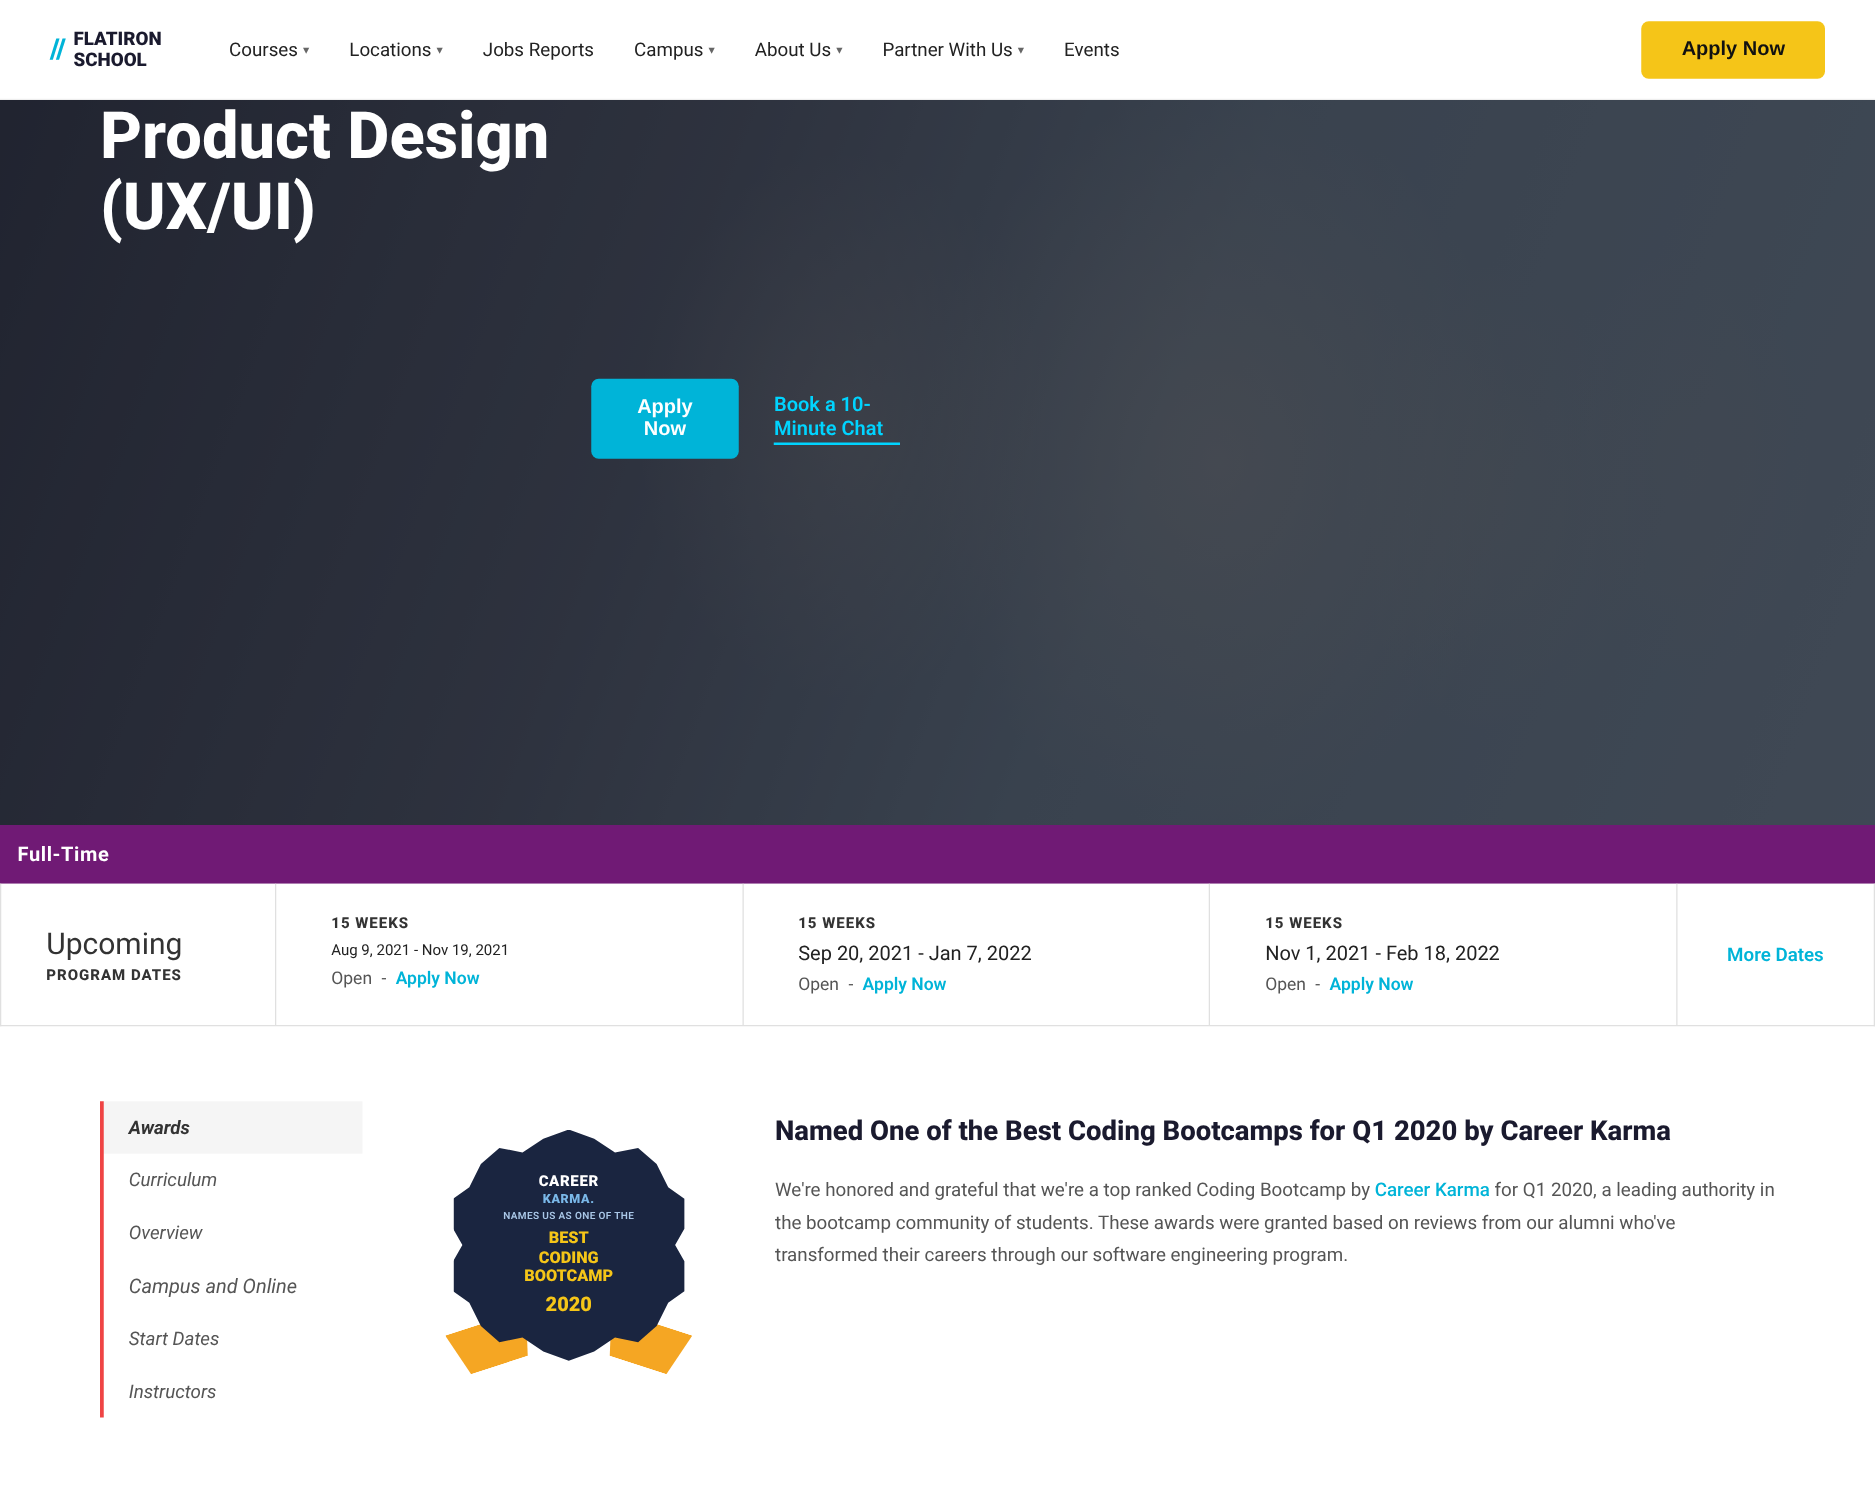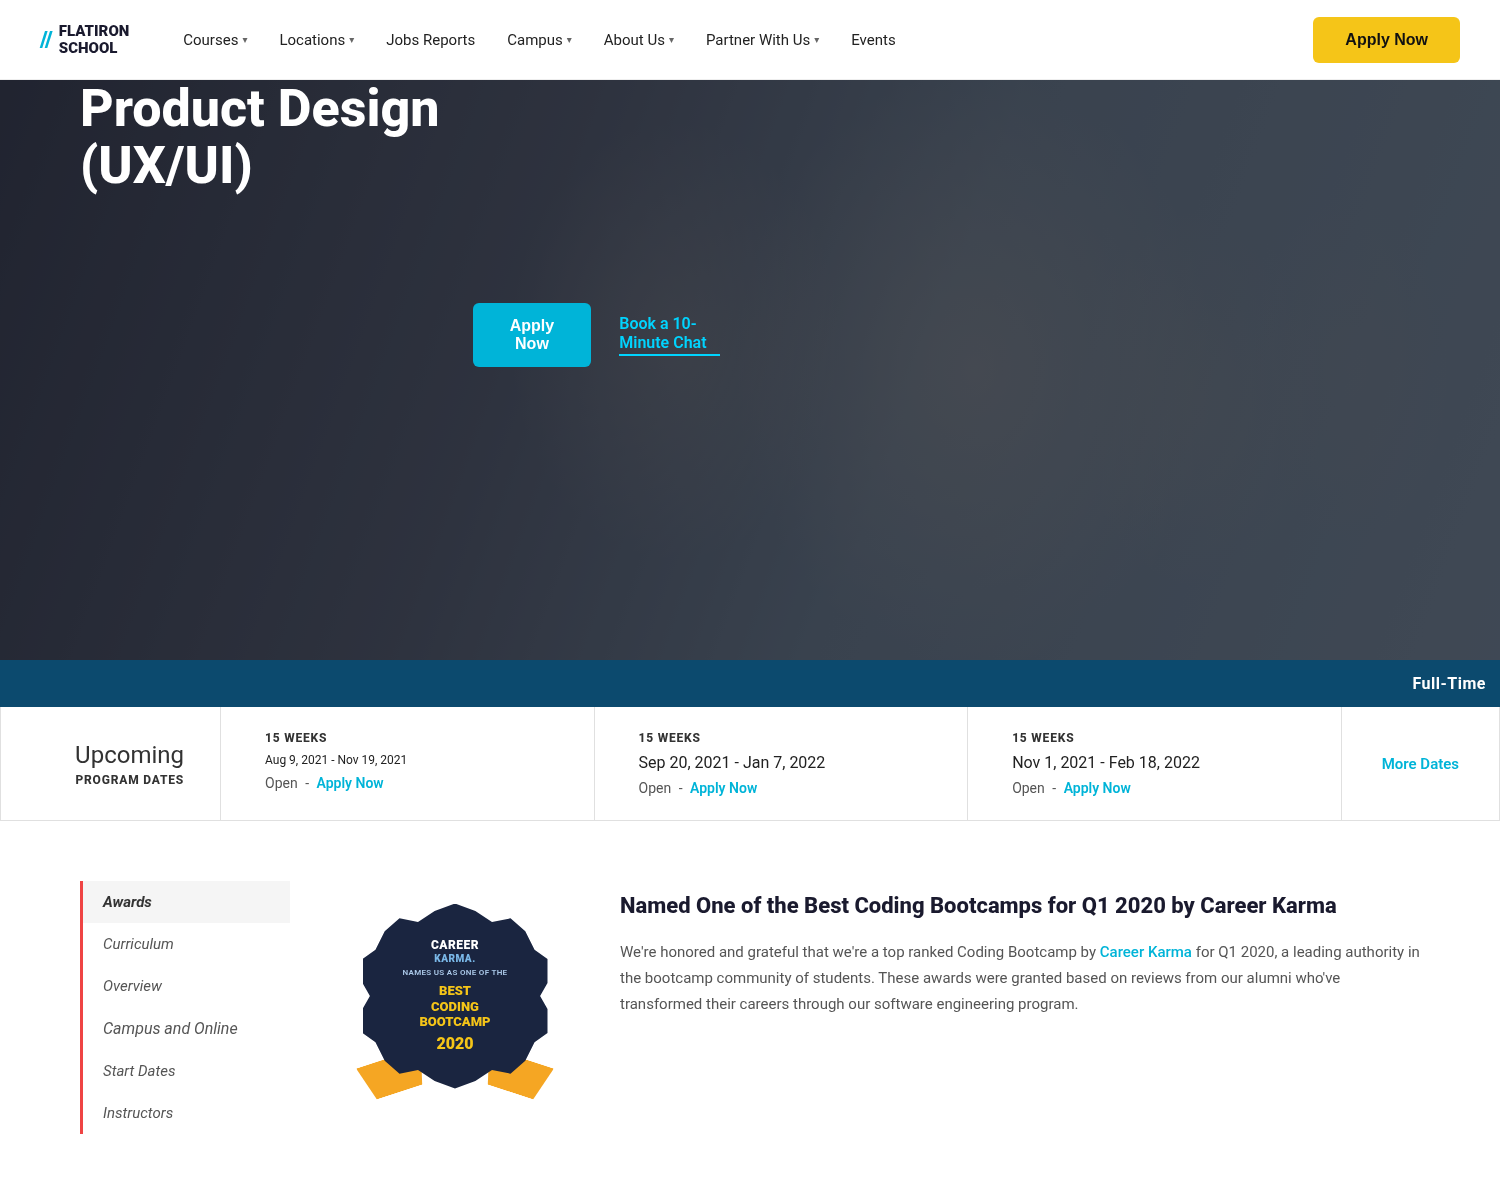--- a/index.html
+++ b/index.html
@@ -58,23 +58,23 @@
   <div style="position:relative;z-index:2;padding:0 80px;height:100%;display:flex;flex-direction:row;justify-content:flex-end;padding-bottom:70px;max-width:800px;">
     <h1 style="font-size:52px;font-weight:800;color:#fff;margin-bottom:18px;line-height:1.1;">Product Design (UX/UI)</h1>
     <div style="display:flex;align-items:center;gap:28px;">
       <button style="background:#00b4d8;color:#fff;border:none;border-radius:6px;padding:14px 34px;font-size:16px;font-weight:700;cursor:pointer;">Apply Now</button>
       <a href="#" style="color:#00d4ff;font-size:16px;font-weight:600;text-decoration:none;border-bottom:2px solid #00d4ff;padding-bottom:2px;">Book a 10-Minute Chat</a>
     </div>
   </div>
 </div>
 
 <div>
-  <div style="background:#0c4a6e;color:#fff;text-align:right;padding:14px;font-size:16px;font-weight:700;letter-spacing:0.5px;">Full-Time</div>
+  <div style="background:#701a75;color:#fff;text-align:left;padding:14px;font-size:16px;font-weight:700;letter-spacing:0.5px;">Full-Time</div>
   <div style="display:flex;align-items:stretch;background:#fff;border:1px solid #e0e0e0;border-top:none;">
-    <div style="padding:28px 36px;border-right:1px solid #e0e0e0;min-width:220px;display:flex;flex-direction:column;justify-content:center;text-align:right;">
+    <div style="padding:28px 36px;border-right:1px solid #e0e0e0;min-width:220px;display:flex;flex-direction:column;justify-content:center;">
       <div style="font-size:24px;color:#333;font-weight:400;">Upcoming</div>
       <div style="font-size:12px;font-weight:800;color:#333;letter-spacing:0.8px;margin-top:4px;">PROGRAM DATES</div>
     </div>
 
     <div style="padding:24px 44px;border-right:1px solid #e0e0e0;flex:1;">
       <div style="font-size:12px;font-weight:800;color:#333;letter-spacing:0.8px;margin-bottom:8px;">15 WEEKS</div>
       <div style="font-size:12px;color:#222;margin-bottom:8px;">Aug 9, 2021 - Nov 19, 2021</div>
       <div style="font-size:14px;color:#555;">
         <span>Open</span>
         <span style="margin:0 4px;">-</span>

